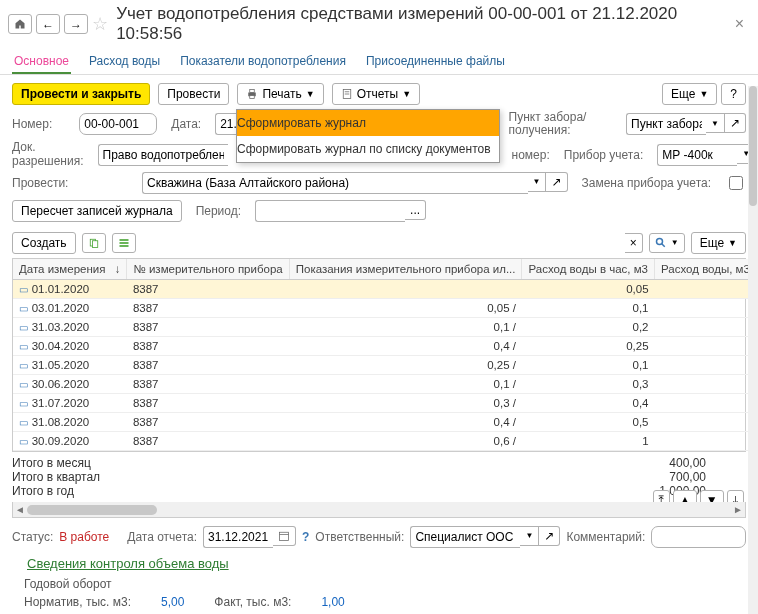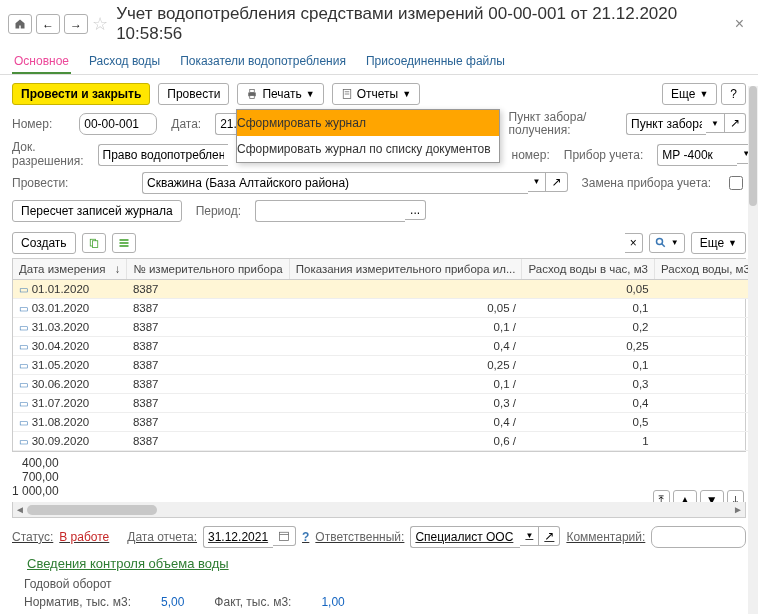--- a/index.html
+++ b/index.html
@@ -107,21 +107,21 @@
   .col-reading { width: 210px; text-align: right; }
   .col-flow { width: 150px; text-align: right; }
   .col-daily { text-align: right; }
   td.r { text-align: right; }
   .totals { padding: 4px 12px; display: flex; }
   .totals-left { flex: 1; }
   .totals-right { text-align: right; padding-right: 40px; }
   .hscroll { margin: 0 12px; height: 16px; background: #f0f0f0; border: 1px solid #ccc; border-top: none; position: relative; display: flex; align-items: center; }
   .hscroll-thumb { position: absolute; left: 14px; width: 130px; height: 10px; background: #c8c8c8; border-radius: 5px; top: 3px; }
   .hscroll-arrow { width: 14px; text-align: center; color: #777; font-size: 10px; }
-  .status-row { padding: 8px 12px 4px; display: flex; align-items: center; gap: 6px; text-decoration: underline; }
+  .status-row { padding: 8px 12px 4px; display: flex; align-items: center; gap: 6px; }
   .red { color: #c62828; }
   .link-green { color: #2e7d32; text-decoration: underline; cursor: pointer; font-size: 13px; }
   .sub-row { padding: 2px 24px; color: #555; font-size: 12px; display: flex; gap: 30px; align-items: center; }
   .blue-val { color: #1565c0; }
   .vscroll { position: absolute; right: 0; top: 86px; width: 10px; bottom: 0; background: #f0f0f0; }
   .vscroll-thumb { position: absolute; top: 0; width: 8px; left: 1px; height: 120px; background: #c8c8c8; border-radius: 4px; }
   .icon-q { color: #3b78b5; font-weight: bold; }
   .corner-btns { position: absolute; right: 14px; bottom: 104px; display: flex; gap: 3px; }
   svg.icon { width: 12px; height: 12px; }
   .chk { width: 14px; height: 14px; border: 1px solid #aaa; }
@@ -363,20 +363,25 @@
           <td>8387</td>
           <td class="r">0,6 /</td>
           <td class="r">1</td>
           <td class="r">400</td>
         </tr>
       </tbody>
   </table>
 </div>
 
 <div class="totals">
+  <div class="totals-left">
+    <div>Итого в месяц</div>
+    <div>Итого в квартал</div>
+    <div>Итого в год</div>
+  </div>
   <div class="totals-right">
     <div>400,00</div>
     <div>700,00</div>
     <div>1 000,00</div>
   </div>
 </div>
 <div class="corner-btns">
   <button class="btn btn-sm">
       <span>⤒</span>
     </button>

